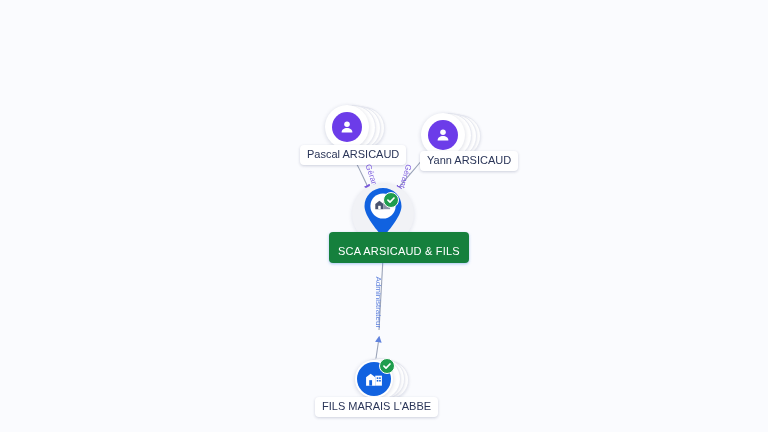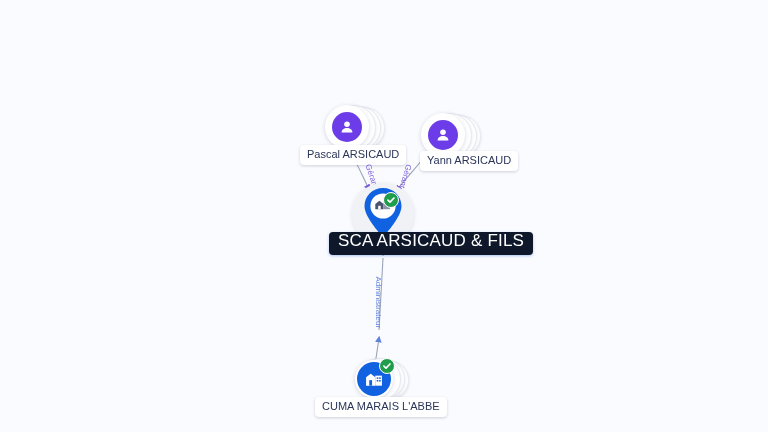--- a/index.html
+++ b/index.html
@@ -79,25 +79,25 @@
     padding:4px 7px 5px 7px;
     border-radius:4px;
     box-sizing:border-box;
   }
   .label-plain{
     background:#ffffff;
     color:#2a3558;
     box-shadow:0 1px 3px rgba(30,40,90,.20);
   }
   .label-primary{
-    background:#0f172a;
+    background:#15803d;
     color:#ffffff;
-    font-size:17px;
+    font-size:11px;
     letter-spacing:.2px;
-    padding:0 9px 6px 9px;
+    padding:14px 9px 6px 9px;
     border-radius:4px;
     box-shadow:0 1px 3px rgba(17,98,224,.35);
   }
 
   
   .edge-label{
     position:absolute;
     font-size:8px;
     white-space:nowrap;
     transform-origin:0 50%;
@@ -211,16 +211,16 @@
           <rect x="18.2" y="13.2" width="1.9" height="1.9" fill="#1162e0"></rect>
           <rect x="6.3" y="13.4" width="3.4" height="6.6" fill="#1162e0"></rect>
         </svg>
       </span>
     </div>
     <span class="badge" style="left:24px;top:0px;">
       <svg width="10" height="10" viewBox="0 0 12 12" aria-hidden="true">
         <path d="M2.3 6.2 L4.8 8.6 L9.6 3.6" fill="none" stroke="#ffffff" stroke-width="2" stroke-linecap="round" stroke-linejoin="round"></path>
       </svg>
     </span>
-    <div class="label label-plain" style="left:-40px;top:39px;">CUMA MARAIS L'ABBE</div>
+    <div class="label label-plain" style="left:-40px;top:39px;">FILS MARAIS L'ABBE</div>
   </div>
 
 </div>
 
 </body></html>

